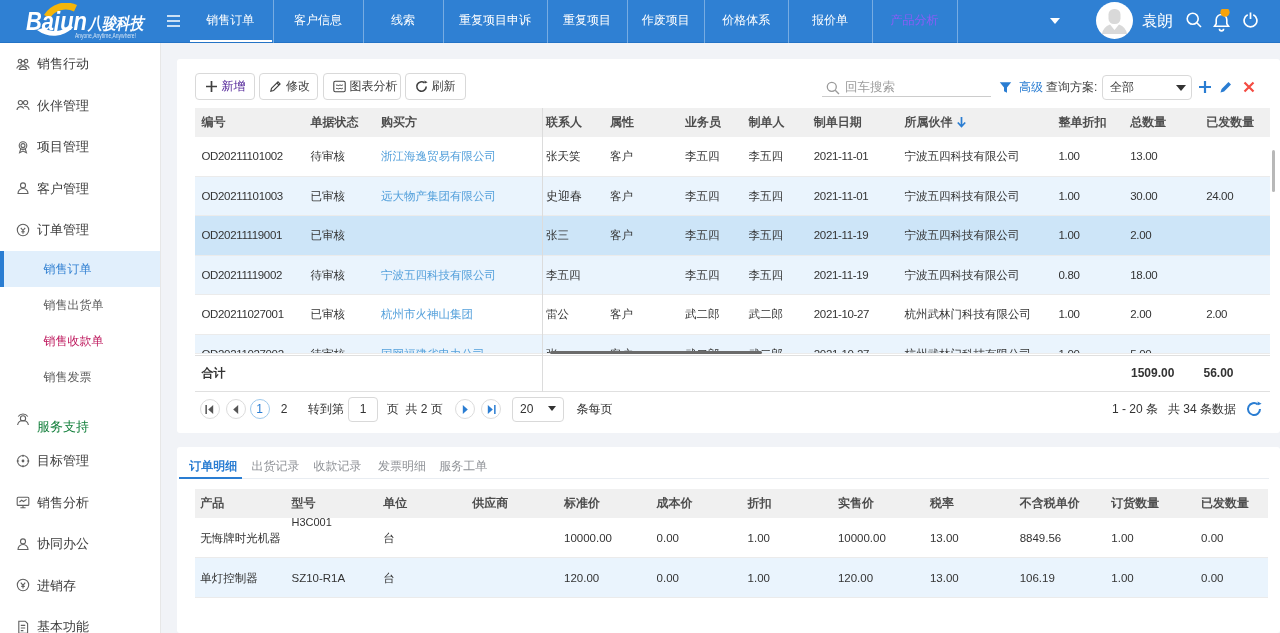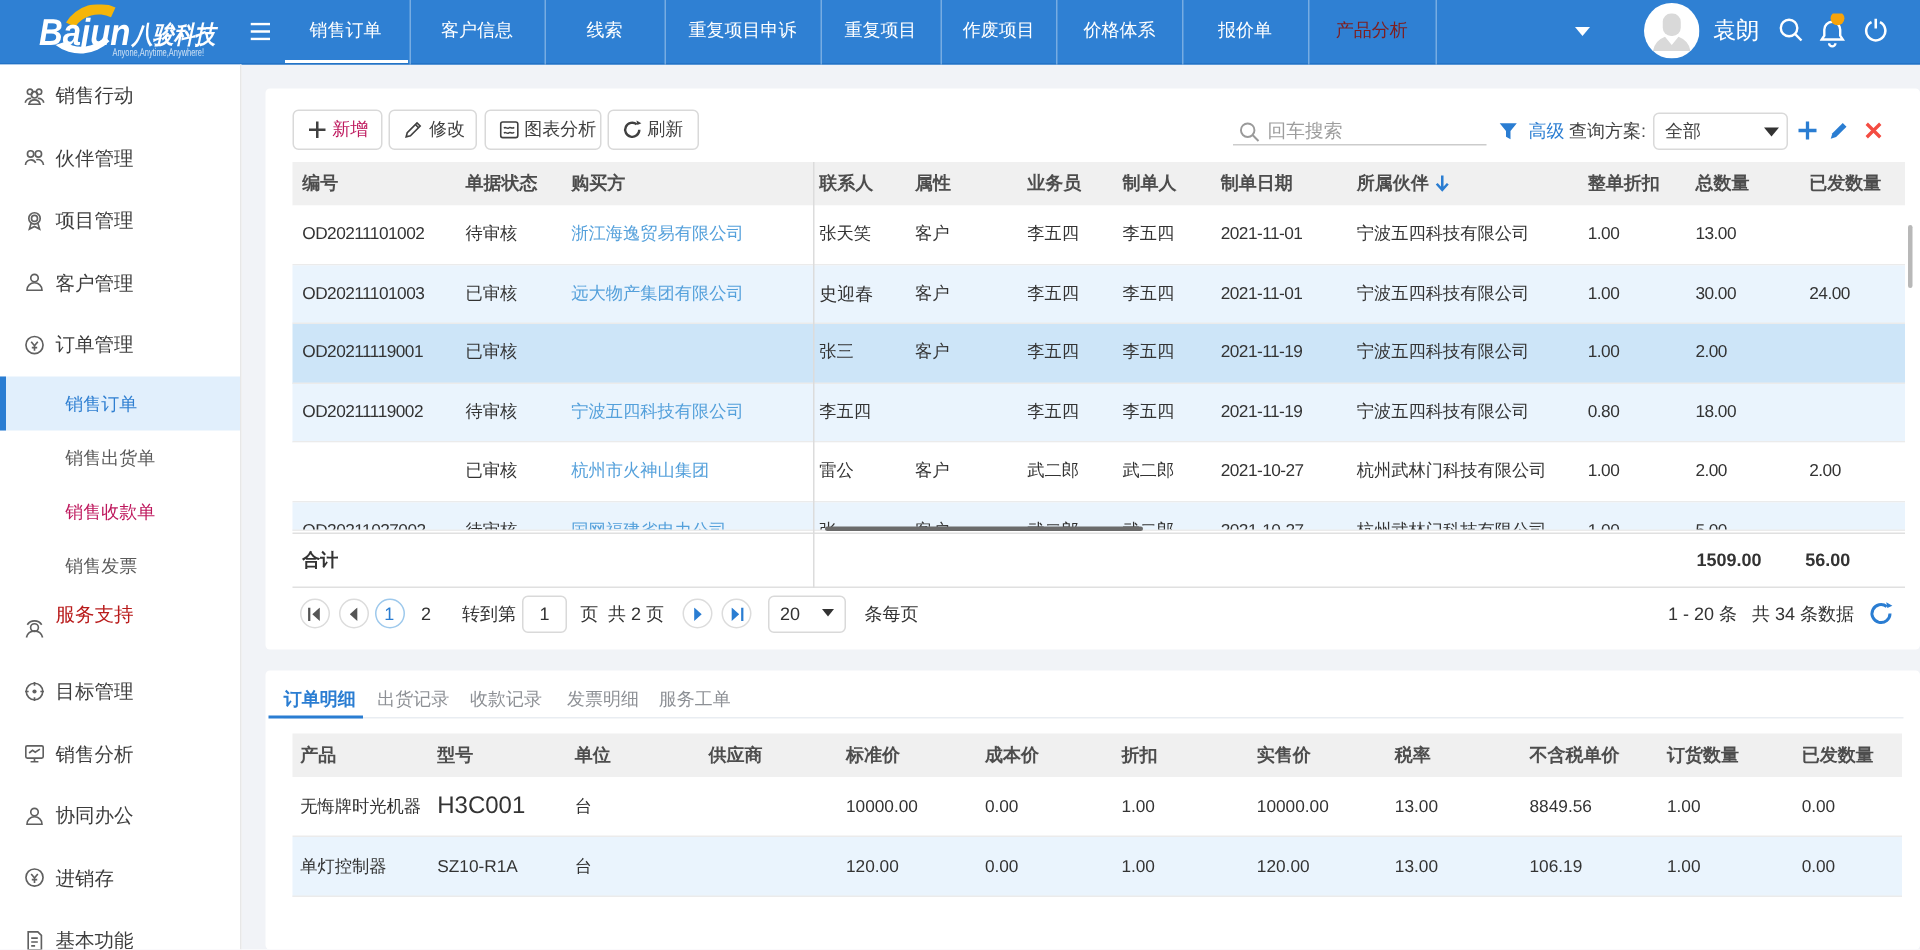--- a/index.html
+++ b/index.html
@@ -21,21 +21,21 @@
   </svg>
 <div class="abs" style="left:188px;top:0;width:85.5px;height:43px;line-height:41px;text-align:center;color:#fff;font-size:12px;border-right:1px solid rgba(255,255,255,0.35);">销售订单</div>
 <div class="abs" style="left:190px;top:39.5px;width:81.5px;height:2.5px;background:#fff;"></div>
 <div class="abs" style="left:273.5px;top:0;width:90.0px;height:43px;line-height:41px;text-align:center;color:#fff;font-size:12px;border-right:1px solid rgba(255,255,255,0.35);">客户信息</div>
 <div class="abs" style="left:363.5px;top:0;width:80.0px;height:43px;line-height:41px;text-align:center;color:#fff;font-size:12px;border-right:1px solid rgba(255,255,255,0.35);">线索</div>
 <div class="abs" style="left:443.5px;top:0;width:104.0px;height:43px;line-height:41px;text-align:center;color:#fff;font-size:12px;border-right:1px solid rgba(255,255,255,0.35);">重复项目申诉</div>
 <div class="abs" style="left:547.5px;top:0;width:80.0px;height:43px;line-height:41px;text-align:center;color:#fff;font-size:12px;border-right:1px solid rgba(255,255,255,0.35);">重复项目</div>
 <div class="abs" style="left:627.5px;top:0;width:77.5px;height:43px;line-height:41px;text-align:center;color:#fff;font-size:12px;border-right:1px solid rgba(255,255,255,0.35);">作废项目</div>
 <div class="abs" style="left:705px;top:0;width:83.5px;height:43px;line-height:41px;text-align:center;color:#fff;font-size:12px;border-right:1px solid rgba(255,255,255,0.35);">价格体系</div>
 <div class="abs" style="left:788.5px;top:0;width:84.0px;height:43px;line-height:41px;text-align:center;color:#fff;font-size:12px;border-right:1px solid rgba(255,255,255,0.35);">报价单</div>
-<div class="abs" style="left:872.5px;top:0;width:85.0px;height:43px;line-height:41px;text-align:center;color:#7f1d1d;font-size:12px;border-right:1px solid rgba(255,255,255,0.35);">产品分析</div>
+<div class="abs" style="left:872.5px;top:0;width:85.0px;height:43px;line-height:41px;text-align:center;color:#8b5cf6;font-size:12px;border-right:1px solid rgba(255,255,255,0.35);">产品分析</div>
 <div class="abs" style="left:1050px;top:18px;width:0;height:0;border-left:5.5px solid transparent;border-right:5.5px solid transparent;border-top:6.5px solid #fff;"></div>
 <svg class="abs" style="left:1096px;top:2px;" width="37" height="37" viewBox="0 0 37 37">
 <circle cx="18.5" cy="18.5" r="18.5" fill="#fff"></circle>
 <rect x="12.5" y="7" width="12" height="15" rx="5.5" fill="#d9d9d9"></rect>
 <path d="M6 32 A 13 12 0 0 1 14 22.5 L18.5 28 L23 22.5 A 13 12 0 0 1 31 32 Z" fill="#d9d9d9"></path>
 </svg>
 <div class="tx" style="left:1142px;top:12px;height:18px;line-height:18px;font-size:15.5px;color:#fff;font-weight:normal;">袁朗</div>
 <svg class="abs" style="left:1186px;top:12px;" width="16" height="16" viewBox="0 0 16 16">
 <circle cx="6.7" cy="6.7" r="5.5" fill="none" stroke="#fff" stroke-width="1.6"></circle>
 <line x1="10.8" y1="10.8" x2="15" y2="15" stroke="#fff" stroke-width="1.6"></line>
@@ -82,21 +82,21 @@
 <div class="abs" style="left:0;top:250.5px;width:160px;height:36px;background:#e1effc;"></div>
 <div class="abs" style="left:0;top:250.5px;width:4px;height:36px;background:#2a7dd2;"></div>
 <div class="tx" style="left:43.5px;top:250.5px;height:36px;line-height:36px;font-size:12px;color:#2f7fd1;font-weight:normal;">销售订单</div>
 <div class="tx" style="left:43.5px;top:286.5px;height:36px;line-height:36px;font-size:12px;color:#5a5a5a;font-weight:normal;">销售出货单</div>
 <div class="tx" style="left:43.5px;top:322.5px;height:36px;line-height:36px;font-size:12px;color:#be185d;font-weight:normal;">销售收款单</div>
 <div class="tx" style="left:43.5px;top:358.5px;height:36px;line-height:36px;font-size:12px;color:#5a5a5a;font-weight:normal;">销售发票</div>
 <svg class="abs" style="left:16px;top:412.2px;" width="14" height="14" viewBox="0 0 14 14">
     <circle cx="7" cy="6.4" r="2.6" stroke="#606060" stroke-width="1.1" fill="none"></circle>
     <path d="M1.6 13 a 5.5 5.5 0 0 1 10.8 0 M11.8 4.5 a 5.8 5.8 0 0 0-9.6 0" stroke="#606060" stroke-width="1.1" fill="none"></path>
   </svg>
-<div class="tx" style="left:37px;top:389px;height:41.5px;line-height:41.5px;font-size:13px;color:#b91c1c;font-weight:normal;">服务支持</div>
+<div class="tx" style="left:37px;top:406px;height:41.5px;line-height:41.5px;font-size:13px;color:#15803d;font-weight:normal;">服务支持</div>
 <svg class="abs" style="left:16px;top:453.7px;" width="14" height="14" viewBox="0 0 14 14">
     <circle cx="7" cy="7" r="5.5" stroke="#606060" stroke-width="1.1" fill="none"></circle>
     <circle cx="7" cy="7" r="1.4" fill="#606060"></circle>
     <path d="M7 0.7 v2.4 M7 10.9 v2.4 M0.7 7 h2.4 M10.9 7 h2.4" stroke="#606060" stroke-width="1.1" fill="none"></path>
   </svg>
 <div class="tx" style="left:37px;top:440.0px;height:41.5px;line-height:41.5px;font-size:13px;color:#3d3d3d;font-weight:normal;">目标管理</div>
 <svg class="abs" style="left:16px;top:495.2px;" width="14" height="14" viewBox="0 0 14 14">
     <rect x="1.2" y="2.2" width="11.6" height="8.2" rx="1" stroke="#606060" stroke-width="1.1" fill="none"></rect>
     <path d="M3.4 7 l2.3-1.8 l1.8 1.3 L10.6 4.4 M7 10.4 v2 M4.4 12.8 h5.2" stroke="#606060" stroke-width="1.1" fill="none"></path>
   </svg>
@@ -114,21 +114,21 @@
 <svg class="abs" style="left:16px;top:619.7px;" width="14" height="14" viewBox="0 0 14 14">
     <path d="M2.8 1.2 h6.4 l2.4 2.4 v9.6 h-8.8 Z" stroke="#606060" stroke-width="1.1" fill="none"></path>
     <path d="M4.8 5.4 h4.4 M4.8 8 h4.4 M4.8 10.6 h2.6" stroke="#606060" stroke-width="1.1" fill="none"></path>
   </svg>
 <div class="tx" style="left:37px;top:606.0px;height:41.5px;line-height:41.5px;font-size:13px;color:#3d3d3d;font-weight:normal;">基本功能</div>
 <div class="abs" style="left:177px;top:59px;width:1103px;height:374px;background:#fff;border-radius:3px;"></div>
 <div class="abs" style="left:194.5px;top:73px;width:60px;height:27px;border:1px solid #d9d9d9;border-radius:4px;background:#fff;"></div>
 <svg class="abs" style="left:204.5px;top:80px;" width="13" height="13" viewBox="0 0 13 13">
     <path d="M6.5 1 V12 M1 6.5 H12" stroke="#404040" stroke-width="1.7" fill="none"></path>
   </svg>
-<div class="tx" style="left:221.5px;top:73px;height:27px;line-height:27px;font-size:12px;color:#be185d;font-weight:normal;">新增</div>
+<div class="tx" style="left:221.5px;top:73px;height:27px;line-height:27px;font-size:12px;color:#4c1d95;font-weight:normal;">新增</div>
 <div class="abs" style="left:259px;top:73px;width:59px;height:27px;border:1px solid #d9d9d9;border-radius:4px;background:#fff;"></div>
 <svg class="abs" style="left:269px;top:80px;" width="13" height="13" viewBox="0 0 13 13">
     <path d="M1.8 11.2 L2.5 8.4 L9 1.9 L11.1 4 L4.6 10.5 L1.8 11.2 Z" stroke="#404040" stroke-width="1.1" fill="none"></path>
     <path d="M7.9 3 L10 5.1" stroke="#404040" stroke-width="1.1"></path>
   </svg>
 <div class="tx" style="left:286px;top:73px;height:27px;line-height:27px;font-size:12px;color:#404040;font-weight:normal;">修改</div>
 <div class="abs" style="left:322.5px;top:73px;width:78px;height:27px;border:1px solid #d9d9d9;border-radius:4px;background:#fff;"></div>
 <svg class="abs" style="left:332.5px;top:80px;" width="13" height="13" viewBox="0 0 13 13">
     <rect x="0.8" y="1.3" width="11.4" height="10.4" rx="1.4" stroke="#404040" stroke-width="1.1" fill="none"></rect>
     <path d="M3 5.5 C4 4.1 4.9 6.4 6.2 5.3 C7.3 4.2 8.2 6.4 9.8 4.9 M3 8.8 C4 7.4 4.9 9.7 6.2 8.6 C7.3 7.5 8.2 9.7 9.8 8.2" stroke="#404040" stroke-width="1" fill="none"></path>
@@ -225,20 +225,21 @@
     <div class="tx" style="left:351.1px;top:0;height:39.5px;line-height:39.5px;font-size:11.5px;color:#333;">李五四</div>
     <div class="tx" style="left:415px;top:0;height:42px;line-height:39.5px;font-size:16px;color:#333;margin-top:45px;">合作伙伴</div>
     <div class="tx" style="left:489.9px;top:0;height:39.5px;line-height:39.5px;font-size:11.5px;color:#333;">李五四</div>
     <div class="tx" style="left:553.4px;top:0;height:39.5px;line-height:39.5px;font-size:11.5px;color:#333;">李五四</div>
     <div class="tx" style="left:618.8px;top:0;height:39.5px;line-height:39.5px;font-size:11.5px;color:#333;letter-spacing:-0.35px;">2021-11-19</div>
     <div class="tx" style="left:709.5px;top:0;height:39.5px;line-height:39.5px;font-size:11.5px;color:#333;">宁波五四科技有限公司</div>
     <div class="tx" style="left:863.5px;top:0;height:39.5px;line-height:39.5px;font-size:11.5px;color:#333;letter-spacing:-0.35px;">0.80</div>
     <div class="tx" style="left:935.3px;top:0;height:39.5px;line-height:39.5px;font-size:11.5px;color:#333;letter-spacing:-0.35px;">18.00</div>
   </div>
 <div class="abs" style="left:195px;top:295.0px;width:1074.5px;height:39.5px;background:#fff;border-bottom:1px solid #ebebeb;overflow:hidden;">
+    <div class="tx" style="left:6.5px;top:0;height:39.5px;line-height:39.5px;font-size:11.5px;color:#333;letter-spacing:-0.35px;">OD20211027001</div>
     <div class="tx" style="left:115.39999999999998px;top:0;height:39.5px;line-height:39.5px;font-size:11.5px;color:#333;">已审核</div>
     <div class="tx" style="left:185.89999999999998px;top:0;height:39.5px;line-height:39.5px;font-size:11.5px;color:#54a0db;">杭州市火神山集团</div>
     <div class="tx" style="left:351.1px;top:0;height:39.5px;line-height:39.5px;font-size:11.5px;color:#333;">雷公</div>
     <div class="tx" style="left:415px;top:0;height:39.5px;line-height:39.5px;font-size:11.5px;color:#333;">客户</div>
     <div class="tx" style="left:489.9px;top:0;height:39.5px;line-height:39.5px;font-size:11.5px;color:#333;">武二郎</div>
     <div class="tx" style="left:553.4px;top:0;height:39.5px;line-height:39.5px;font-size:11.5px;color:#333;">武二郎</div>
     <div class="tx" style="left:618.8px;top:0;height:39.5px;line-height:39.5px;font-size:11.5px;color:#333;letter-spacing:-0.35px;">2021-10-27</div>
     <div class="tx" style="left:709.5px;top:0;height:39.5px;line-height:39.5px;font-size:11.5px;color:#333;">杭州武林门科技有限公司</div>
     <div class="tx" style="left:863.5px;top:0;height:39.5px;line-height:39.5px;font-size:11.5px;color:#333;letter-spacing:-0.35px;">1.00</div>
     <div class="tx" style="left:935.3px;top:0;height:39.5px;line-height:39.5px;font-size:11.5px;color:#333;letter-spacing:-0.35px;">2.00</div>
@@ -315,21 +316,21 @@
 <div class="tx" style="left:564px;top:488.5px;height:29.5px;line-height:29.5px;font-size:12px;color:#4d4d4d;font-weight:bold;">标准价</div>
 <div class="tx" style="left:656.6px;top:488.5px;height:29.5px;line-height:29.5px;font-size:12px;color:#4d4d4d;font-weight:bold;">成本价</div>
 <div class="tx" style="left:747.6px;top:488.5px;height:29.5px;line-height:29.5px;font-size:12px;color:#4d4d4d;font-weight:bold;">折扣</div>
 <div class="tx" style="left:837.9px;top:488.5px;height:29.5px;line-height:29.5px;font-size:12px;color:#4d4d4d;font-weight:bold;">实售价</div>
 <div class="tx" style="left:929.9px;top:488.5px;height:29.5px;line-height:29.5px;font-size:12px;color:#4d4d4d;font-weight:bold;">税率</div>
 <div class="tx" style="left:1019.7px;top:488.5px;height:29.5px;line-height:29.5px;font-size:12px;color:#4d4d4d;font-weight:bold;">不含税单价</div>
 <div class="tx" style="left:1111.3px;top:488.5px;height:29.5px;line-height:29.5px;font-size:12px;color:#4d4d4d;font-weight:bold;">订货数量</div>
 <div class="tx" style="left:1201.1px;top:488.5px;height:29.5px;line-height:29.5px;font-size:12px;color:#4d4d4d;font-weight:bold;">已发数量</div>
 <div class="abs" style="left:195px;top:518px;width:1072.5px;height:40px;background:#fff;border-bottom:1px solid #ebebeb;"></div>
 <div class="tx" style="left:200.2px;top:518px;height:40px;line-height:40px;font-size:11.5px;color:#333;font-weight:normal;">无悔牌时光机器</div>
-<div class="tx" style="left:291.5px;top:518px;height:40px;line-height:40px;font-size:16px;color:#333;font-weight:normal;">H3C001</div>
+<div class="tx" style="left:291.5px;top:502px;height:40px;line-height:40px;font-size:11px;color:#333;font-weight:normal;">H3C001</div>
 <div class="tx" style="left:383.2px;top:518px;height:40px;line-height:40px;font-size:11.5px;color:#333;font-weight:normal;">台</div>
 <div class="tx" style="left:564px;top:518px;height:40px;line-height:40px;font-size:11.5px;color:#333;font-weight:normal;">10000.00</div>
 <div class="tx" style="left:656.6px;top:518px;height:40px;line-height:40px;font-size:11.5px;color:#333;font-weight:normal;">0.00</div>
 <div class="tx" style="left:747.6px;top:518px;height:40px;line-height:40px;font-size:11.5px;color:#333;font-weight:normal;">1.00</div>
 <div class="tx" style="left:837.9px;top:518px;height:40px;line-height:40px;font-size:11.5px;color:#333;font-weight:normal;">10000.00</div>
 <div class="tx" style="left:929.9px;top:518px;height:40px;line-height:40px;font-size:11.5px;color:#333;font-weight:normal;">13.00</div>
 <div class="tx" style="left:1019.7px;top:518px;height:40px;line-height:40px;font-size:11.5px;color:#333;font-weight:normal;">8849.56</div>
 <div class="tx" style="left:1111.3px;top:518px;height:40px;line-height:40px;font-size:11.5px;color:#333;font-weight:normal;">1.00</div>
 <div class="tx" style="left:1201.1px;top:518px;height:40px;line-height:40px;font-size:11.5px;color:#333;font-weight:normal;">0.00</div>
 <div class="abs" style="left:195px;top:558px;width:1072.5px;height:40px;background:#eaf4fd;border-bottom:1px solid #ebebeb;"></div>

